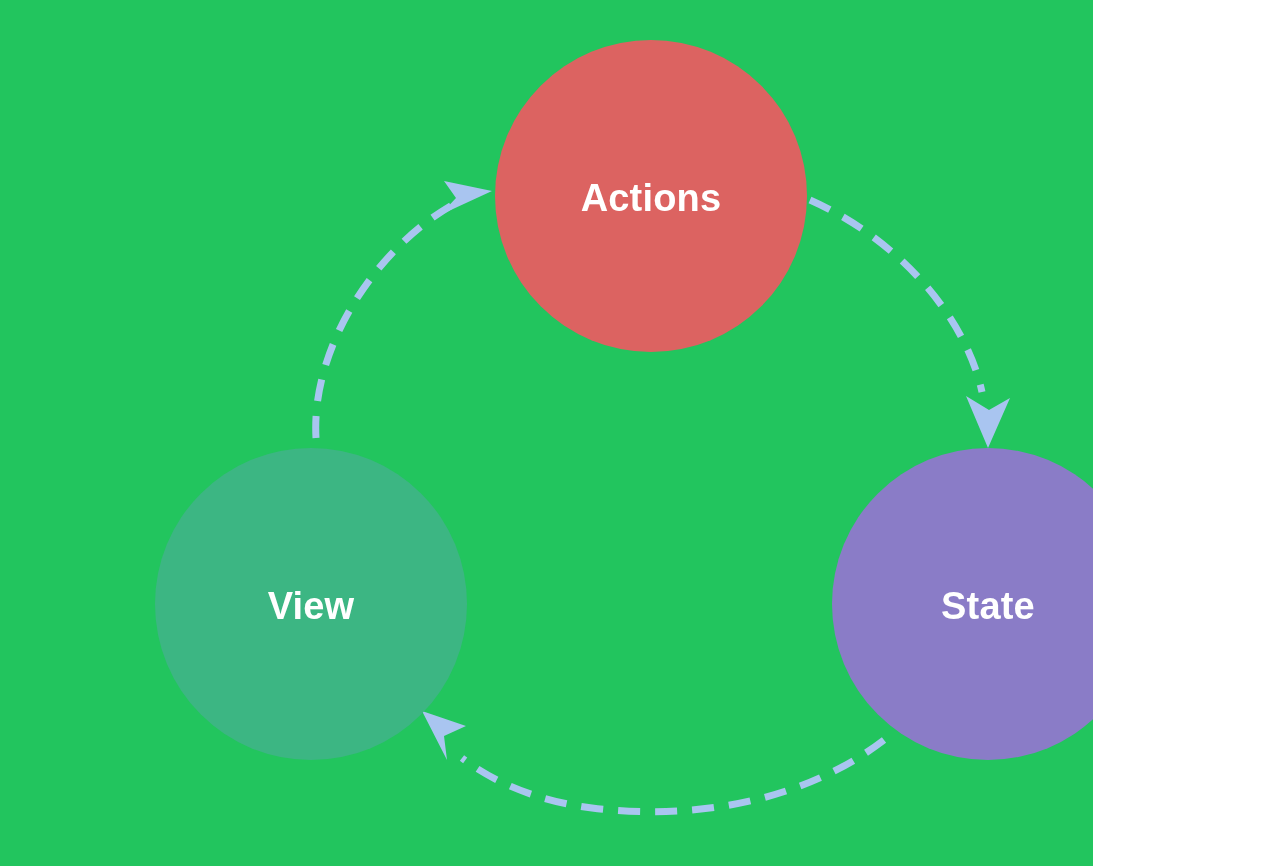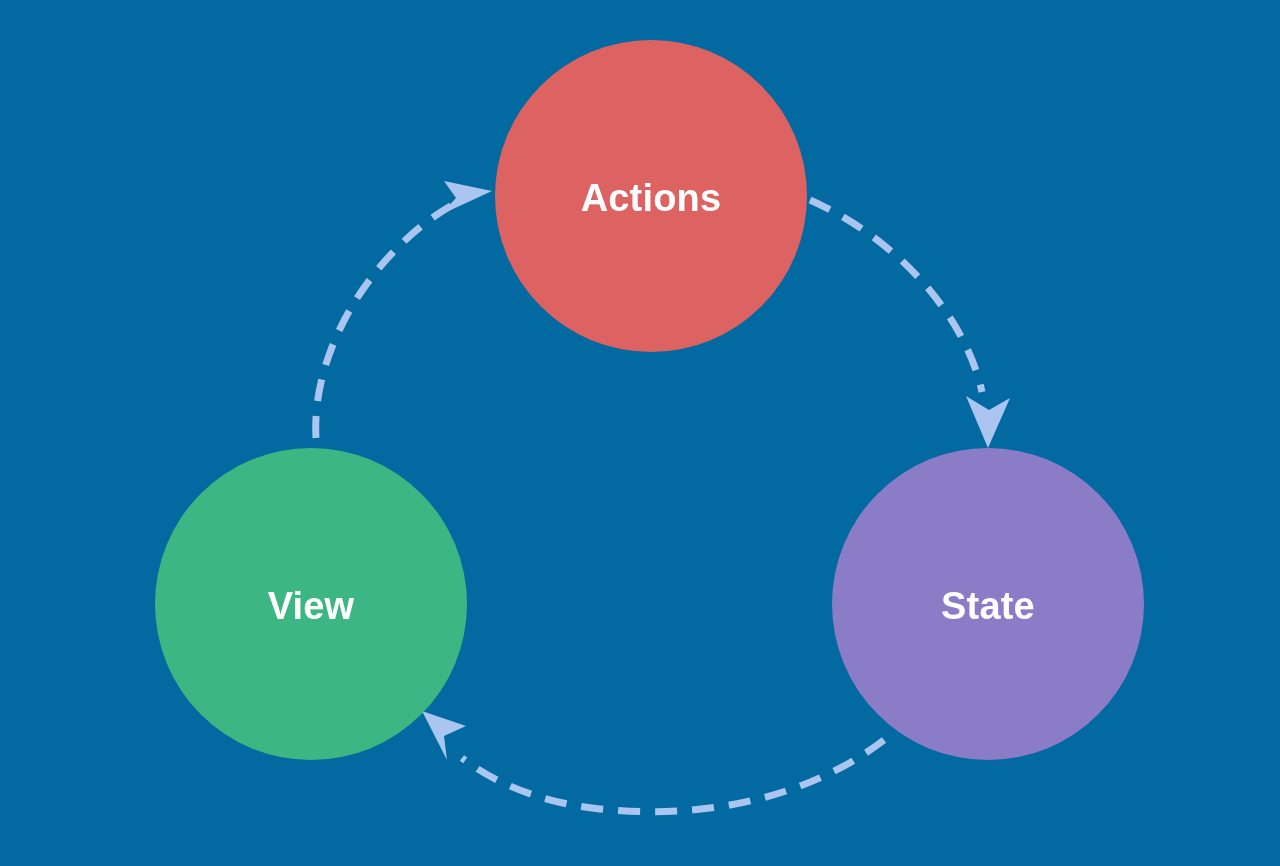--- a/index.html
+++ b/index.html
@@ -32,21 +32,21 @@
     font-size: 38px;
     fill: #ffffff;
     text-anchor: middle;
     dominant-baseline: central;
     letter-spacing: 0.2px;
   }
 </style>
 </head>
 <body>
 
-<div id="canvas" style="background: #0369a1; width: 1280px; height: 866px;">
+<div id="canvas" style="background: #22c55e; width: 1093px; height: 866px;">
 
   <svg id="diagram-svg" viewBox="0 0 1280 866" xmlns="http://www.w3.org/2000/svg">
 
     <g>
 
       <g>
         <path d="M 316,438 C 311,350 372,252 452,205" fill="none" stroke="#a9c5f0" stroke-width="7" stroke-dasharray="22 15" stroke-linecap="butt"></path>
 
         <path d="M 492,191 L 444,181 L 456,198 L 440,215 Z" fill="#a9c5f0"></path>
       </g>

